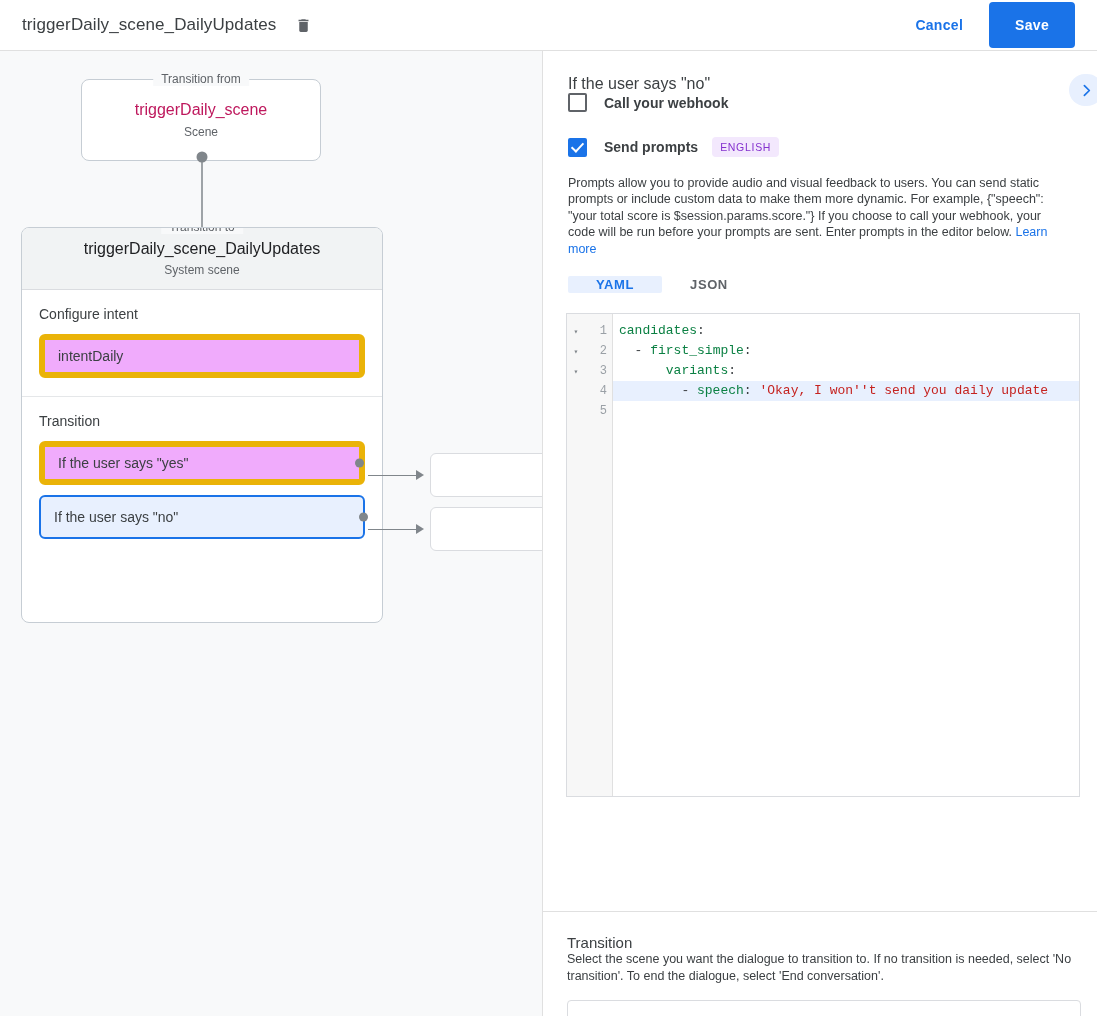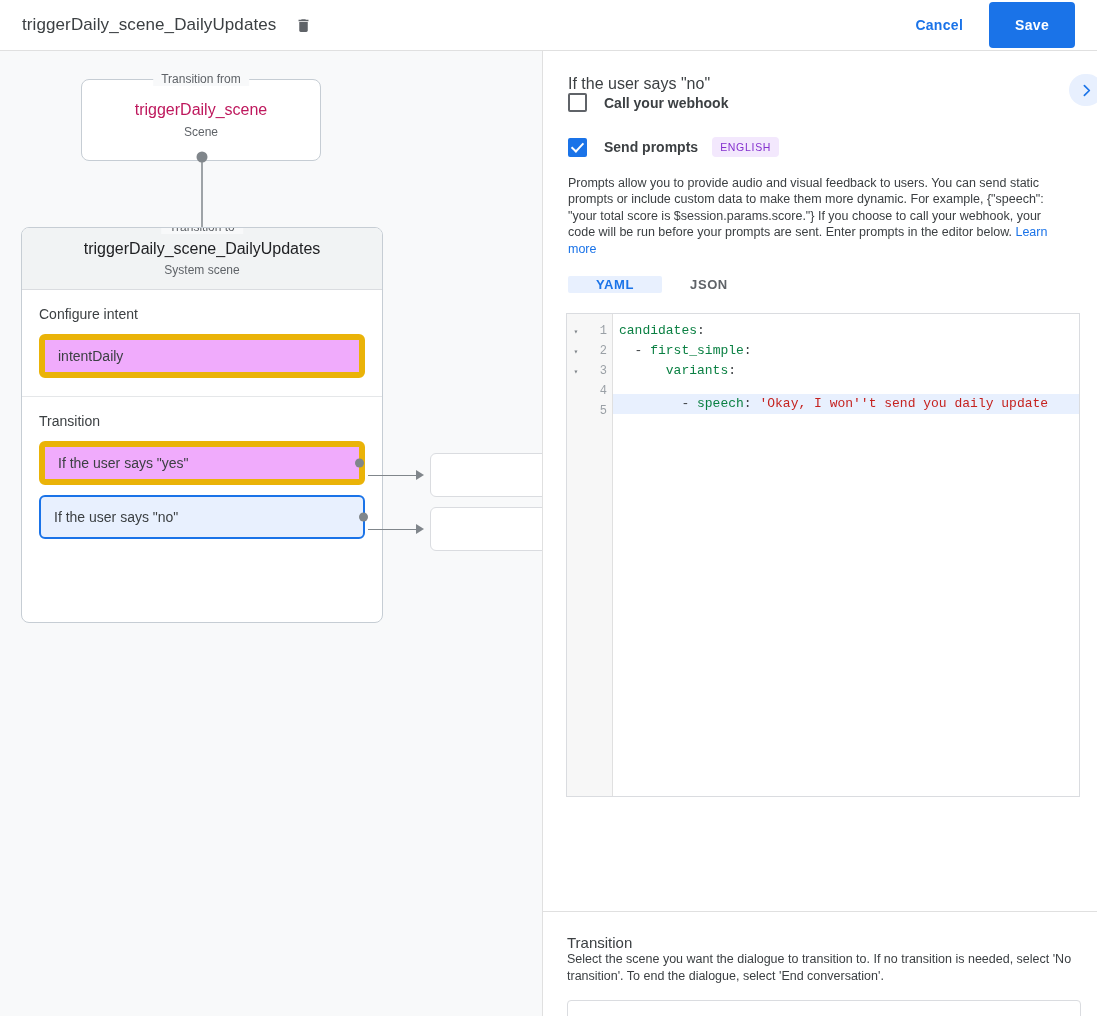--- a/index.html
+++ b/index.html
@@ -177,21 +177,21 @@
     display: flex; align-items: center; height: 20px;
     font-family: "Liberation Mono", monospace; font-size: 12px; color: #9aa0a6;
   }
   .fold { width: 18px; text-align: center; font-size: 8px; color: #80868b; }
   .lnum { width: 22px; text-align: right; }
   #code {
     flex: 1; padding-top: 7px; overflow: hidden;
     font-family: "Liberation Mono", monospace; font-size: 13px; white-space: pre;
   }
   .cline { height: 20px; line-height: 20px; padding-left: 6px; }
-  .cline.hl { background: #e8f0fe; margin-top: 13px; }
+  .cline.hl { background: #e8f0fe; }
   .k { color: #0b8043; }
   .p { color: #3c4043; }
   .s { color: #c5221f; }
 
   #divider {
     position: absolute; left: 542px; top: 860px; width: 555px; height: 1px; background: #e0e0e0;
   }
 
   #transition-sec { position: absolute; left: 566px; top: 883px; width: 514px; }
   #transition-title { font-size: 15px; color: #3c4043; }

